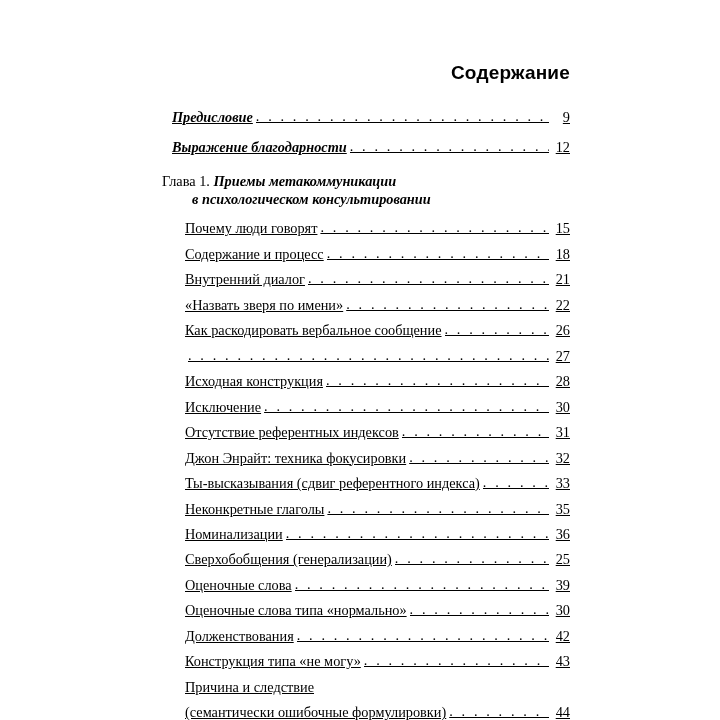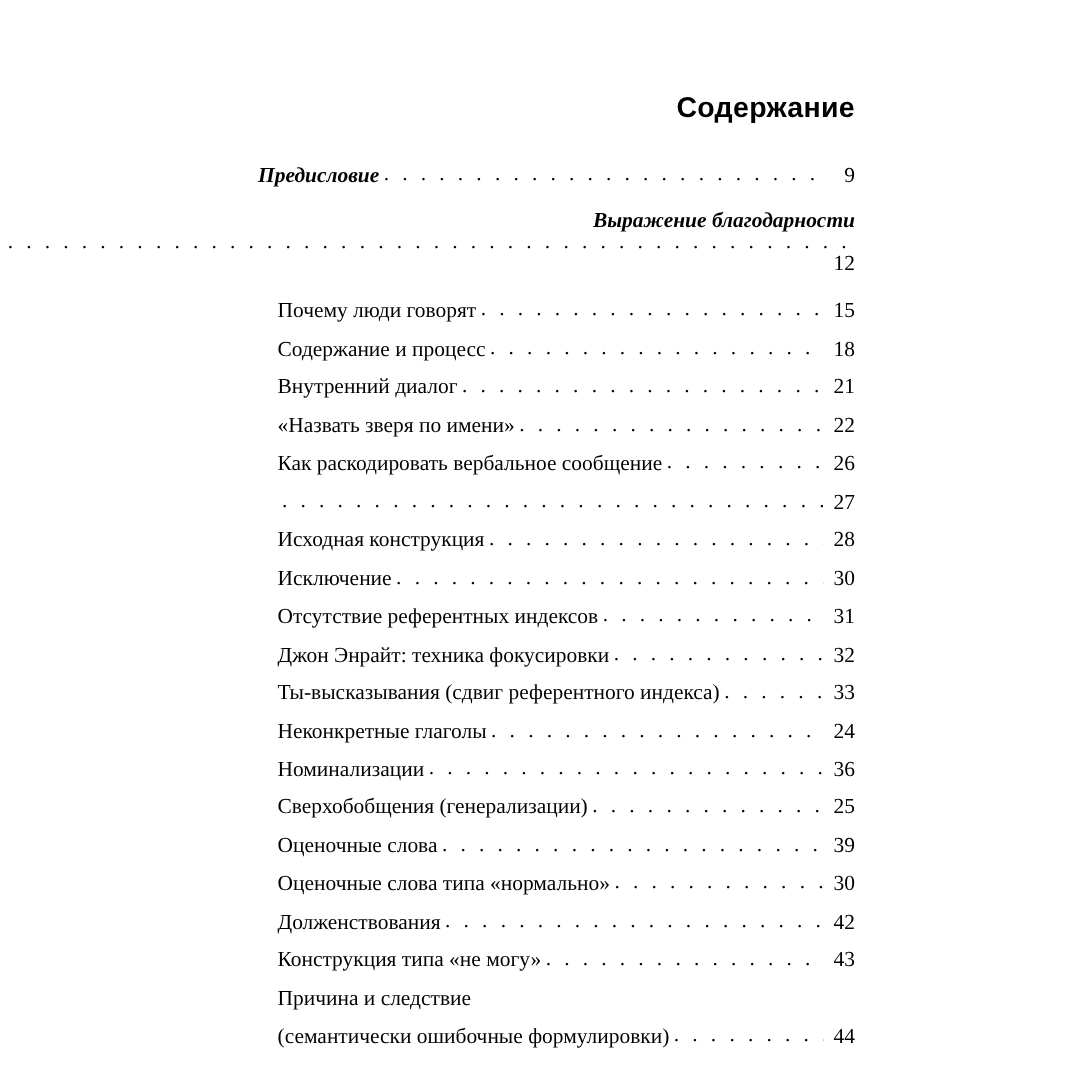--- a/index.html
+++ b/index.html
@@ -29,25 +29,26 @@
     margin: 0 0 26px 0;
     letter-spacing: 0.2px;
   }
   .toc-list {
     margin: 0;
     padding: 0;
     list-style: none;
   }
   .entry {
     display: flex;
-    align-items: flex-end;
+    align-items: flex-start;
     font-size: 14.3px;
     line-height: 1.0;
     margin-bottom: 11.2px;
     white-space: nowrap;
+    text-decoration: underline;
   }
   .entry .label {
     flex: 0 0 auto;
   }
   .entry .dots {
     flex: 1 1 auto;
     overflow: hidden;
     margin: 0 3px;
     font-size: 14.3px;
     letter-spacing: 2.6px;
@@ -64,21 +65,20 @@
   .entry.front .label {
     font-weight: bold;
     font-style: italic;
   }
   .entry.front {
     margin-bottom: 16px;
     padding-left: 22px;
   }
   .entry.front.second {
     margin-bottom: 17px;
-    flex-direction: column;
   }
   
   .chapter {
     padding-left: 12px;
     margin-bottom: 13px;
   }
   .chapter .chapter-line1 {
     font-size: 14.3px;
     line-height: 1.28;
   }
@@ -123,20 +123,27 @@
       <span class="dots">. . . . . . . . . . . . . . . . . . . . . . . . . . . . . . . . . . . . . . . . . . . . . . . . .</span>
       <span class="page-num">9</span>
     </div>
 
     <div class="entry front second">
       <span class="label">Выражение благодарности</span>
       <span class="dots">. . . . . . . . . . . . . . . . . . . . . . . . . . . . . . . . . . . . . . . . . . . . . . . . .</span>
       <span class="page-num">12</span>
     </div>
 
+    <div class="chapter">
+      <div class="chapter-line1">
+        <span class="chapter-num">Глава 1.</span>
+        <span class="chapter-name">Приемы метакоммуникации</span>
+      </div>
+      <div class="chapter-line2">в психологическом консультировании</div>
+    </div>
 
     <div class="entry section">
       <span class="label">Почему люди говорят</span>
       <span class="dots">. . . . . . . . . . . . . . . . . . . . . . . . . . . . . . . . . . . . . . . . . . . . . . . . . . . . .</span>
       <span class="page-num">15</span>
     </div>
     <div class="entry section">
       <span class="label">Содержание и процесс</span>
       <span class="dots">. . . . . . . . . . . . . . . . . . . . . . . . . . . . . . . . . . . . . . . . . . . . . . . . . . . . .</span>
       <span class="page-num">18</span>
@@ -181,21 +188,21 @@
       <span class="page-num">32</span>
     </div>
     <div class="entry section">
       <span class="label">Ты-высказывания (сдвиг референтного индекса)</span>
       <span class="dots">. . . . . . . . . . . . . . . . . . . . . . . . . . . . . . . . . . . . . . . . . . . . . . . . . . . . .</span>
       <span class="page-num">33</span>
     </div>
     <div class="entry section">
       <span class="label">Неконкретные глаголы</span>
       <span class="dots">. . . . . . . . . . . . . . . . . . . . . . . . . . . . . . . . . . . . . . . . . . . . . . . . . . . . .</span>
-      <span class="page-num">24</span>
+      <span class="page-num">35</span>
     </div>
     <div class="entry section">
       <span class="label">Номинализации</span>
       <span class="dots">. . . . . . . . . . . . . . . . . . . . . . . . . . . . . . . . . . . . . . . . . . . . . . . . . . . . .</span>
       <span class="page-num">36</span>
     </div>
     <div class="entry section">
       <span class="label">Сверхобобщения (генерализации)</span>
       <span class="dots">. . . . . . . . . . . . . . . . . . . . . . . . . . . . . . . . . . . . . . . . . . . . . . . . . . . . .</span>
       <span class="page-num">25</span>

